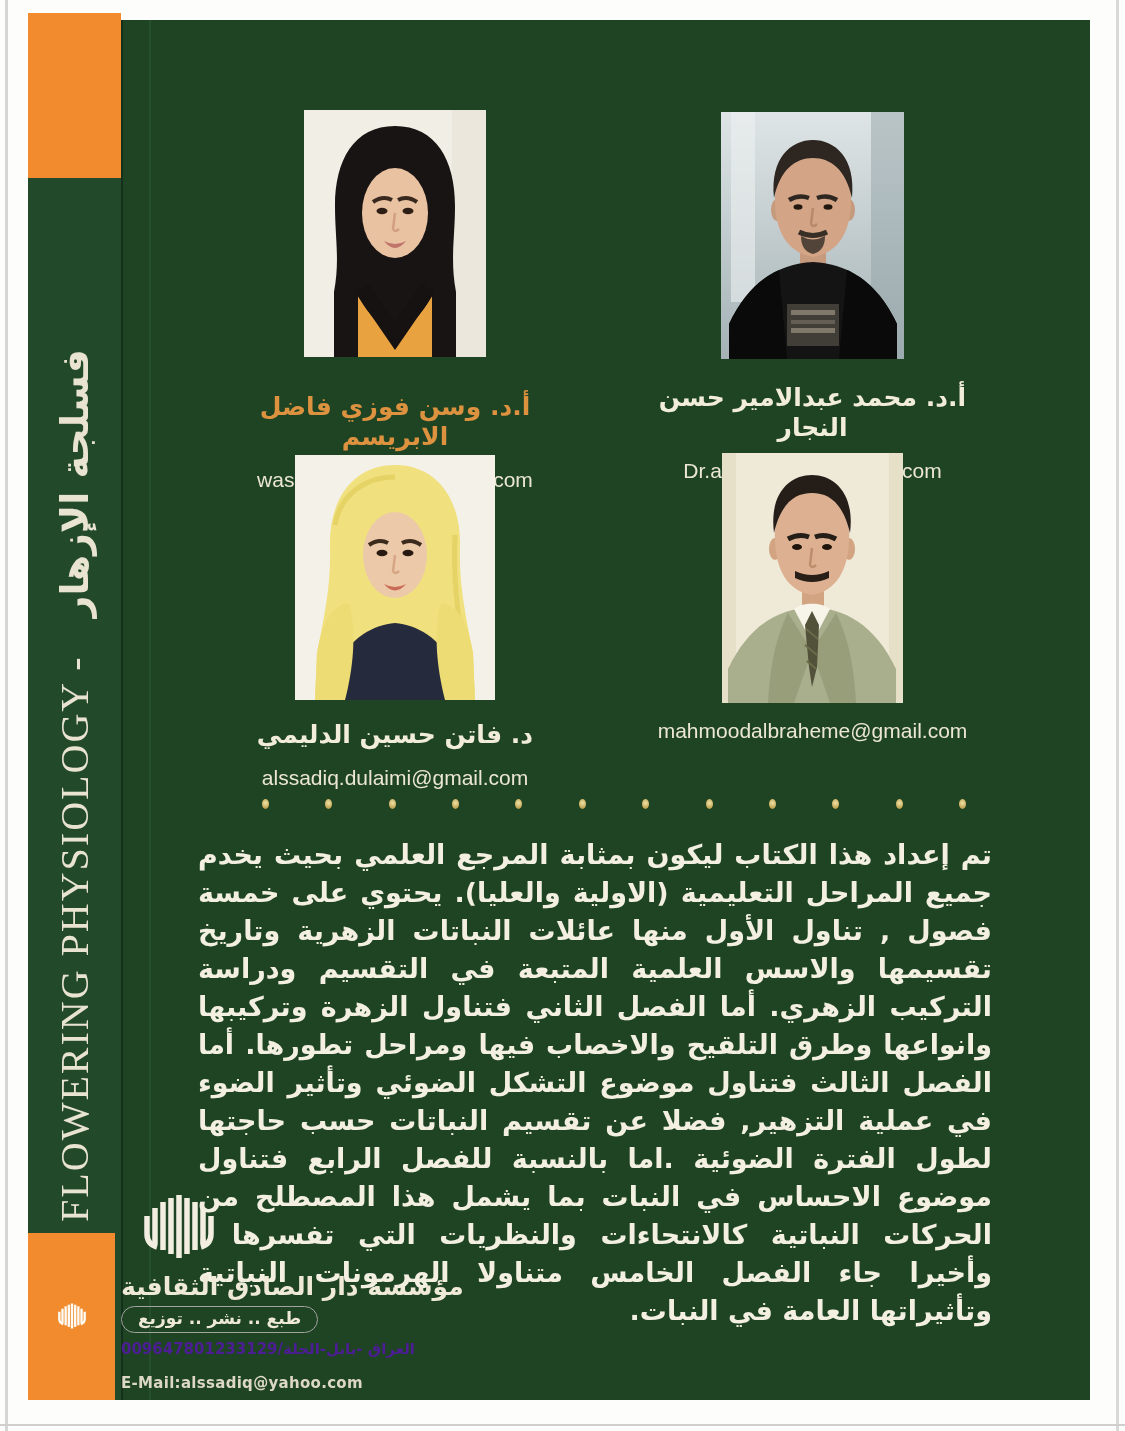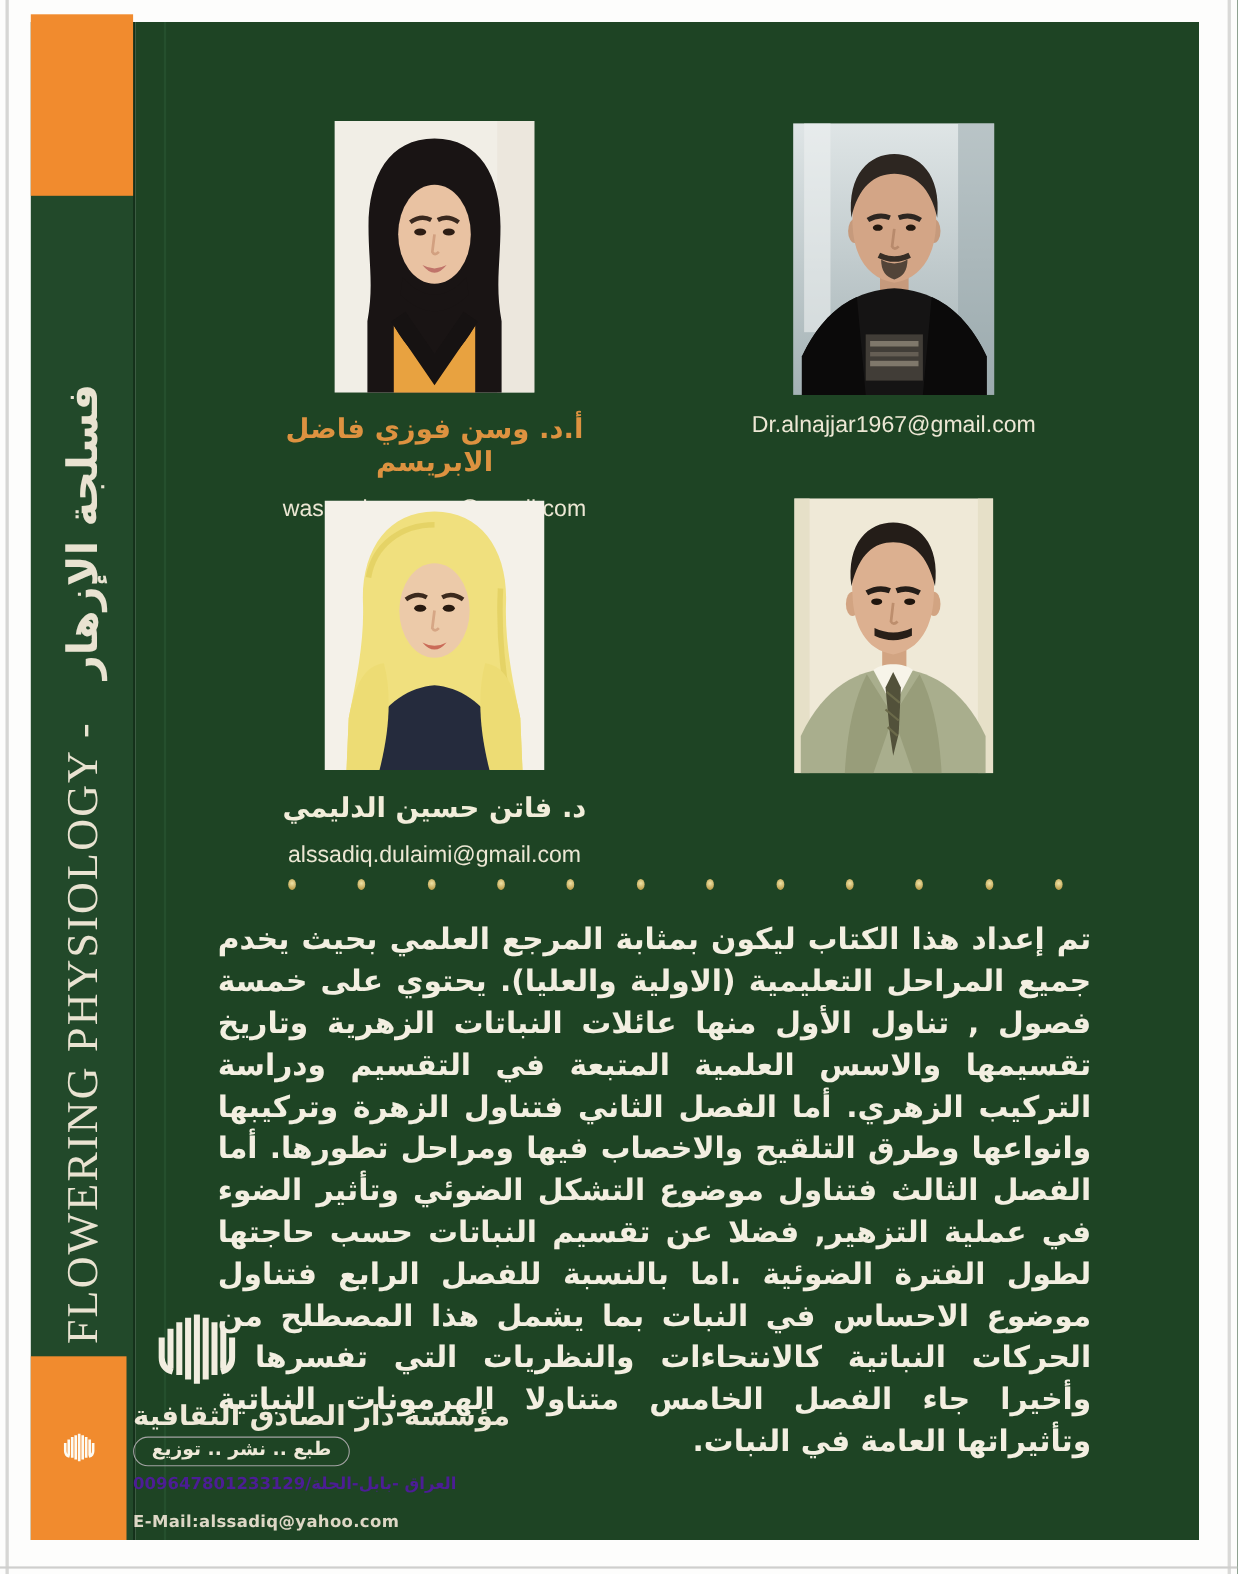--- a/index.html
+++ b/index.html
@@ -26,21 +26,21 @@
   .spine-sep{font-family:"Liberation Serif",serif;font-size:40px;margin:0 10px;}
   .spine-ar{font-size:38px;font-weight:700;margin-left:30px;}
 
   
   .card{position:absolute;text-align:center;}
   .card-tl{left:230px;top:110px;width:330px;}
   .card-tr{left:640px;top:112px;width:345px;}
   .card-bl{left:230px;top:455px;width:330px;}
   .card-br{left:640px;top:453px;width:345px;}
   .photo{display:block;margin:0 auto;}
-  .a-name{font-size:25px;font-weight:700;color:#f2edda;margin-top:18px;line-height:30px;direction:rtl;}
+  .a-name{font-size:25px;font-weight:700;color:#f2edda;margin-top:35px;line-height:30px;direction:rtl;}
   .card-tr .a-name,.card-br .a-name{margin-top:24px;}
   .card-bl .a-name{margin-top:20px;}
   .a-name.orange{color:#dd9240;}
   .a-email{font-family:Liberation Sans, sans-serif;font-size:21px;color:#ece7d4;margin-top:14px;line-height:28px;}
 
   
   .dots{left:262px;top:799px;width:704px;display:flex;justify-content:space-between;}
   .dots i{width:7px;height:10px;border-radius:50%;
           background:radial-gradient(circle at 50% 40%, #f0e3a6, #bda04e 75%);}
 
@@ -136,20 +136,21 @@
       <path d="M92,36 C66,36 53,58 54,92 C55,120 67,141 92,145 C117,141 129,120 130,92 C131,58 118,36 92,36 Z" fill="#d3a586"></path>
       <path d="M53,86 C49,46 70,28 92,28 C114,28 135,46 131,86 C125,58 110,46 92,46 C74,46 59,58 53,86 Z" fill="#2d2621"></path>
       <path d="M68,88 Q78,82 88,86" stroke="#2d2621" stroke-width="4.5" fill="none"></path>
       <path d="M96,86 Q106,82 116,88" stroke="#2d2621" stroke-width="4.5" fill="none"></path>
       <ellipse cx="77" cy="95" rx="4.5" ry="2.8" fill="#23180f"></ellipse>
       <ellipse cx="107" cy="95" rx="4.5" ry="2.8" fill="#23180f"></ellipse>
       <path d="M92,96 L90,112 Q92,116 96,112" stroke="#b88a6c" stroke-width="2.5" fill="none"></path>
       <path d="M78,120 Q92,127 106,120" stroke="#372e26" stroke-width="5" fill="none"></path>
       <path d="M80,124 Q92,131 104,124 Q104,139 92,142 Q80,139 80,124 Z" fill="#3b332a" opacity="0.85"></path>
     </svg>
+    <div class="a-name">أ.د. محمد عبدالامير حسن النجار</div>
     <div class="a-email">Dr.alnajjar1967@gmail.com</div>
   </div>
 
   <div class="card card-bl">
     <svg class="photo" width="200" height="245" viewBox="0 0 200 245">
       <rect width="200" height="245" fill="#f4f1e9"></rect>
       <path d="M100,10 C57,10 33,46 35,94 C36,128 30,158 22,198 L20,245 L180,245 L178,198 C170,158 164,128 165,94 C167,46 143,10 100,10 Z" fill="#f0e07e"></path>
       <path d="M40,70 C45,40 70,22 100,22" stroke="#e2cf60" stroke-width="5" fill="none" opacity="0.8"></path>
       <path d="M160,80 C158,120 162,160 170,200" stroke="#e2cf60" stroke-width="5" fill="none" opacity="0.8"></path>
       <path d="M36,245 L40,212 C56,182 78,170 100,168 C122,170 144,182 160,212 L164,245 Z" fill="#252b3d"></path>
@@ -183,20 +184,21 @@
       <ellipse cx="127" cy="96" rx="6" ry="11" fill="#d2a482"></ellipse>
       <path d="M90,28 C63,28 51,52 53,88 C54,116 65,138 90,142 C115,138 126,116 127,88 C129,52 117,28 90,28 Z" fill="#dcb090"></path>
       <path d="M52,80 C47,40 68,22 90,22 C112,22 133,40 128,80 C121,50 107,40 90,40 C73,40 59,50 52,80 Z" fill="#241d18"></path>
       <path d="M66,86 Q77,80 87,84" stroke="#241d18" stroke-width="5" fill="none"></path>
       <path d="M93,84 Q103,80 114,86" stroke="#241d18" stroke-width="5" fill="none"></path>
       <ellipse cx="75" cy="94" rx="5" ry="3" fill="#1f150d"></ellipse>
       <ellipse cx="105" cy="94" rx="5" ry="3" fill="#1f150d"></ellipse>
       <path d="M90,95 L88,112 Q90,116 94,112" stroke="#bd8e6d" stroke-width="2.5" fill="none"></path>
       <path d="M73,118 Q90,126 107,118 L107,125 Q90,133 73,125 Z" fill="#281f18"></path>
     </svg>
+    <div class="a-email">mahmoodalbraheme@gmail.com</div>
   </div>
 
   <div class="abs dots">
       <i></i>
       <i></i>
       <i></i>
       <i></i>
       <i></i>
       <i></i>
       <i></i>

